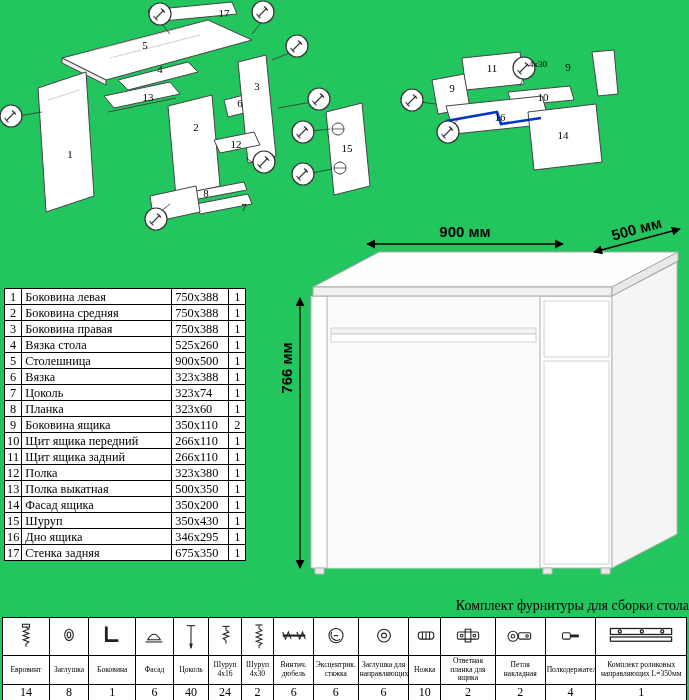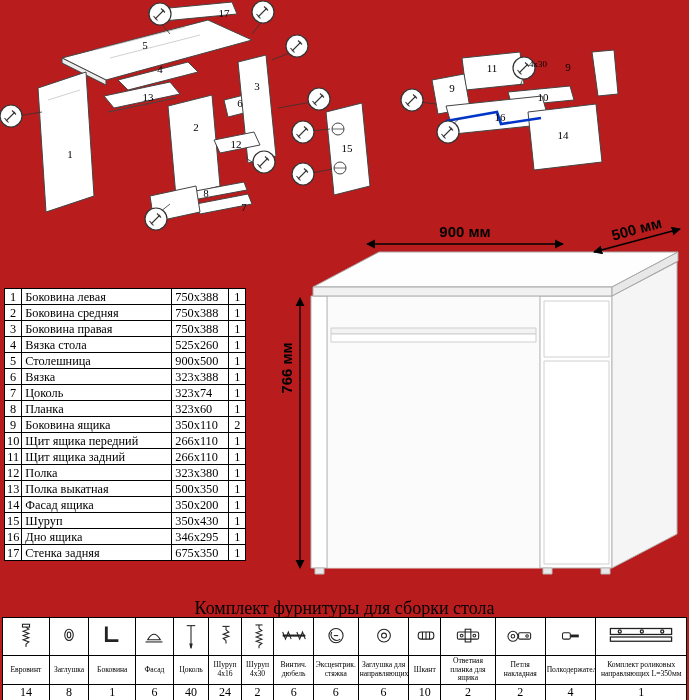--- a/index.html
+++ b/index.html
@@ -1,28 +1,28 @@
 <!DOCTYPE html>
 <html><head>
 <meta charset="utf-8">
 <style>
   *{margin:0;padding:0;box-sizing:border-box}
   html,body{background:#fff}
   body{width:689px;height:700px;font-family:"Liberation Serif",serif;color:#000;position:relative;overflow:hidden}
-  .page{position:relative;width:689px;height:700px;background:#b91c1c}
+  .page{position:relative;width:689px;height:700px;background:#22c55e}
   svg.scene{position:absolute;left:0;top:0}
   .pn{font:11px "Liberation Serif",serif;fill:#000}
   .pn-small{font:9px "Liberation Serif",serif;fill:#000}
   .dim{font:bold 15px "Liberation Sans",sans-serif;fill:#000}
   table.parts{position:absolute;left:4px;top:288px;border-collapse:collapse;font-size:12.3px;background:#fff}
   table.parts td{border:1px solid #000;height:16px;padding:0 3px;line-height:14px;white-space:nowrap}
   table.parts td.c-num,table.parts td.c-qty{text-align:center;padding:0 2px;width:17px}
   table.parts td.c-name{width:150px}
   table.parts td.c-size{width:57px}
-  .hw-title{position:absolute;left:0;top:598px;width:100%;text-align:center;font-size:18px}
+  .hw-title{position:absolute;left:0;top:598px;width:100%;text-align:right;font-size:14px}
   table.hw{position:absolute;left:2px;top:617px;width:685px;border-collapse:collapse;table-layout:fixed;background:#fff}
   table.hw td{border:1px solid #000;text-align:center;vertical-align:middle;overflow:hidden}
   tr.hw-icons td{height:38px}
   tr.hw-names td{height:25px;font-size:7.6px;line-height:1.12;padding:1px;font-family:"Liberation Serif",serif}
   tr.hw-qtys td{height:15px;font-size:12px}
   .hwicon{width:34px;height:34px;display:inline-block;vertical-align:middle}
   .hwicon.wide{width:80px}
 </style>
 </head>
 <body>
@@ -384,21 +384,21 @@
           <td>Евровинт</td>
           <td>Заглушка</td>
           <td>Боковина</td>
           <td>Фасад</td>
           <td>Цоколь</td>
           <td>Шуруп 4x16</td>
           <td>Шуруп 4x30</td>
           <td>Винтич. дюбель</td>
           <td>Эксцентрик. стяжка</td>
           <td>Заглушка для направляющих</td>
-          <td>Шкант</td>
+          <td>Ножка</td>
           <td>Ответная планка для ящика</td>
           <td>Петля накладная</td>
           <td>Полкодержатель</td>
           <td>Комплект роликовых направляющих L=350мм</td>
         </tr>
       <tr class="hw-qtys" id="hw-qtys">
           <td>14</td>
           <td>8</td>
           <td>1</td>
           <td>6</td>

